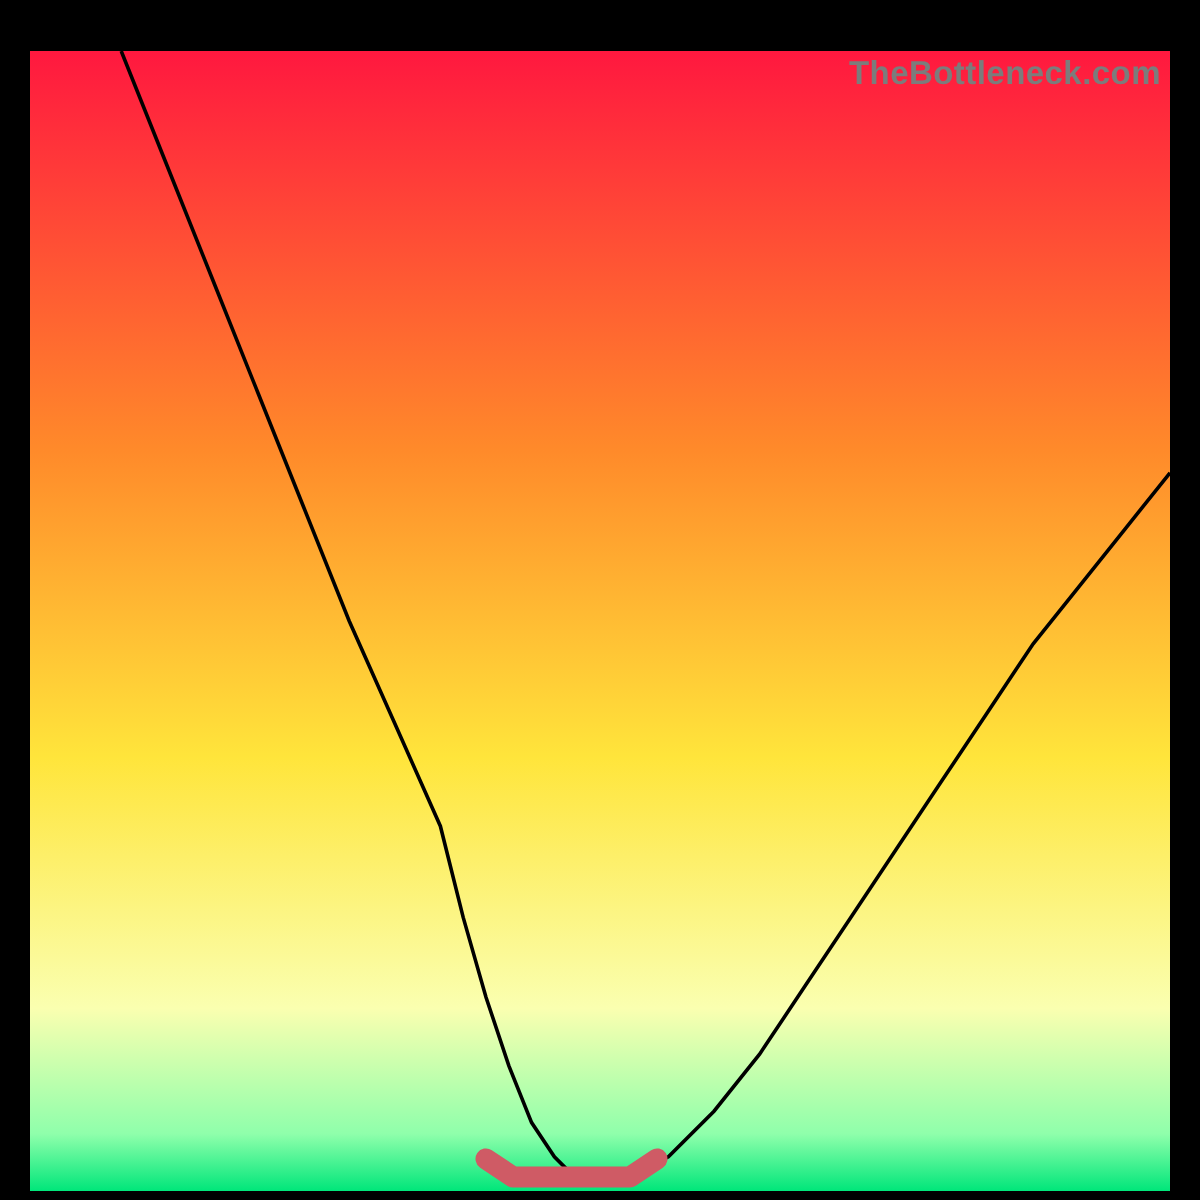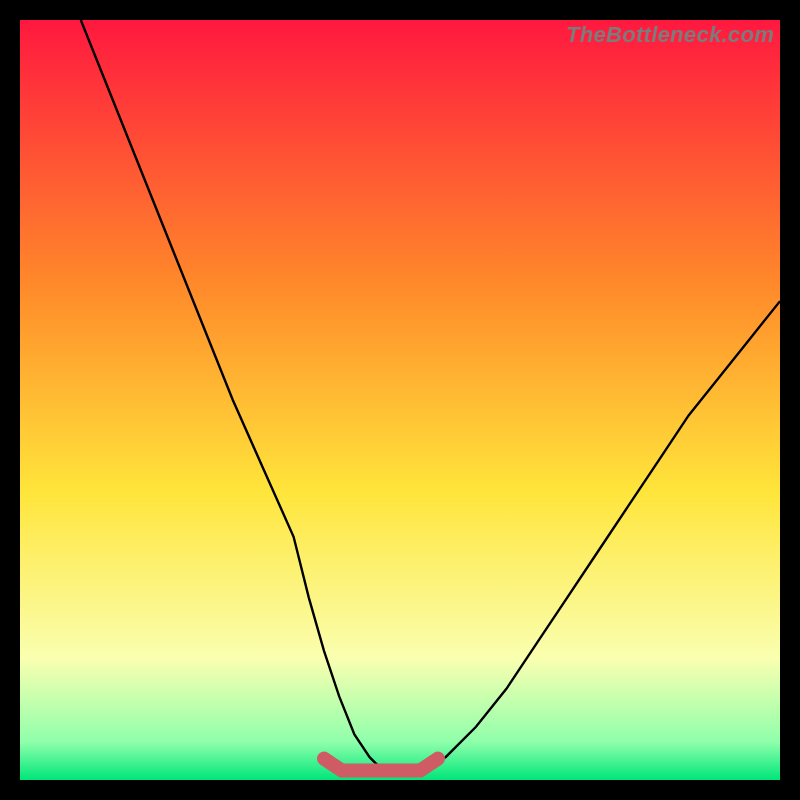--- a/index.html
+++ b/index.html
@@ -7,25 +7,24 @@
     padding: 0;
     width: 800px;
     height: 800px;
     background: #000;
     overflow: hidden;
     font-family: Arial, Helvetica, sans-serif;
   }
   .frame {
     position: absolute;
     left: 20px;
-    top: 20px;
+    top: 34px;
     width: 760px;
     height: 760px;
     background: #000;
-    font-style: italic;
   }
   .plot-area {
     position: absolute;
     left: 0;
     top: 0;
     width: 760px;
     height: 760px;
   }
   .watermark {
     position: absolute;

